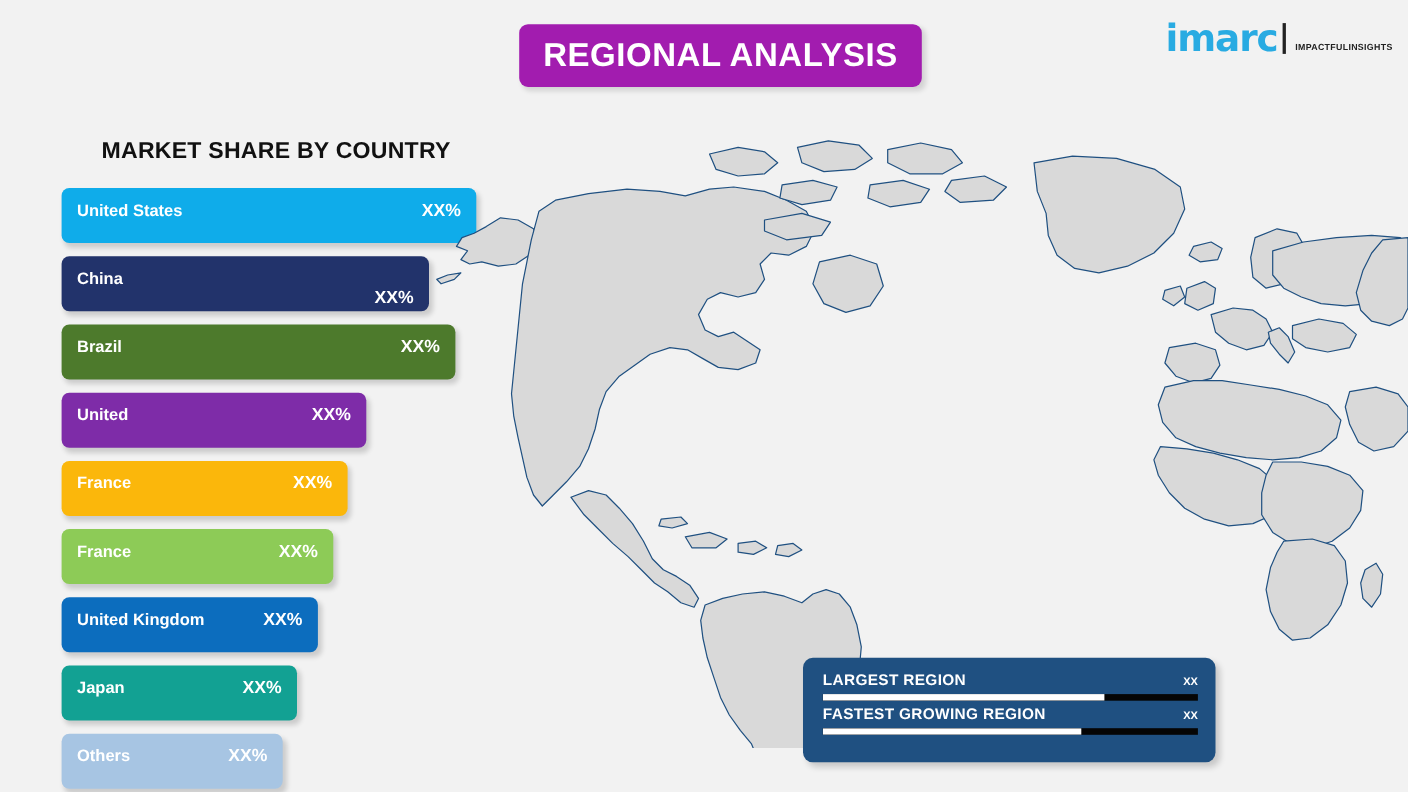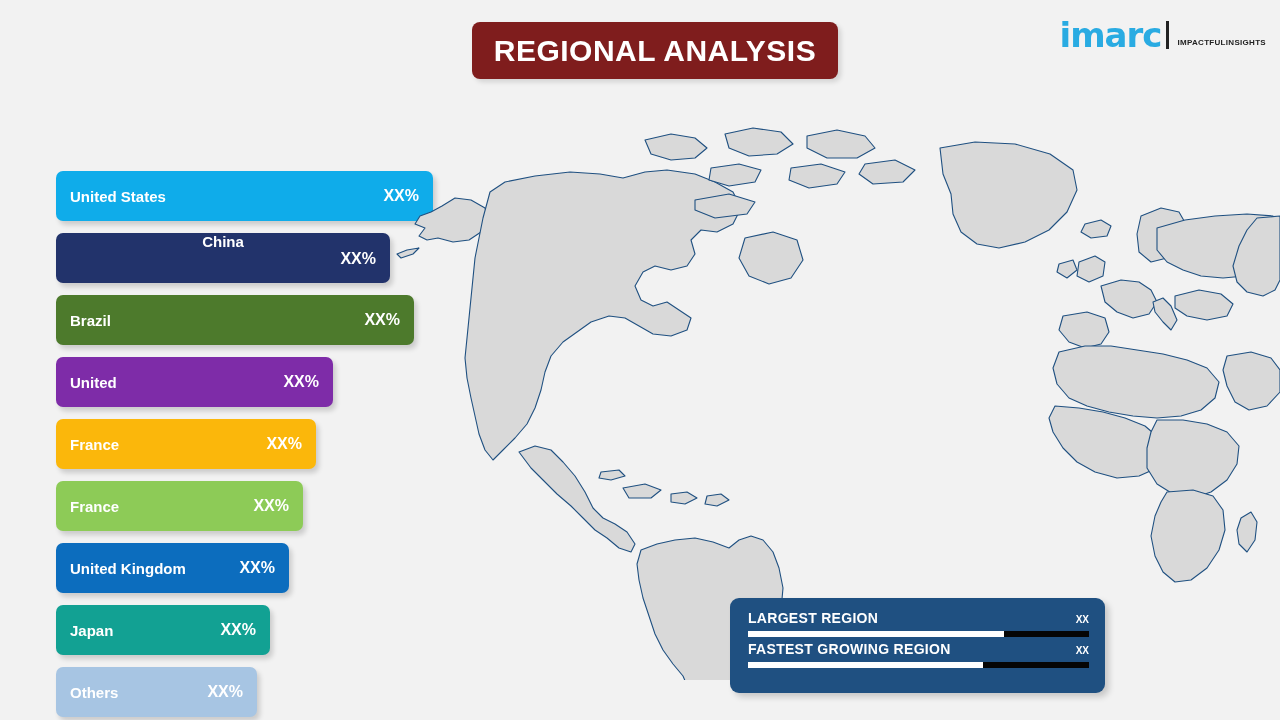--- a/index.html
+++ b/index.html
@@ -38,21 +38,21 @@
   }
   #logo .logo-tag span {
     font-size: 8px; font-weight: 700; color: #222;
     letter-spacing: 0.3px; line-height: 10px;
   }
 
   
   #title-bar {
     position: absolute; left: 472px; top: 22px;
     width: 366px; height: 57px;
-    background: #7f1d1d;
+    background: #a21caf;
     border-radius: 8px;
     display: flex; align-items: center; justify-content: center;
     box-shadow: 3px 3px 5px rgba(0,0,0,0.13);
   }
   #title-bar .title-text {
     color: #ffffff;
     font-size: 30px; font-weight: 700;
     letter-spacing: 0.5px;
     font-family: "Liberation Sans", sans-serif;
   }
@@ -61,22 +61,22 @@
   #left-heading {
     position: absolute; left: 56px; top: 126px;
     width: 390px; text-align: center;
     font-size: 21px; font-weight: 700; color: #111;
     letter-spacing: 0.2px;
   }
   #bars { position: absolute; left: 56px; top: 171px; }
   .bar-row { margin-bottom: 12px; }
   .bar {
     height: 50px; border-radius: 7px;
-    display: flex; align-items: center;
-    padding: 0 14px;
+    display: flex; align-items: flex-start;
+    padding: 12px 14px;
     box-shadow: 3px 4px 5px rgba(0,0,0,0.16);
     color: #fff;
   }
   .bar .bar-label {
     font-size: 15px; font-weight: 700;
     white-space: nowrap;
     flex: 0 0 auto;
   }
   .bar .bar-value {
     font-size: 16px; font-weight: 700;
@@ -132,20 +132,21 @@
     <div class="logo-tag">
       <span>IMPACTFUL</span>
       <span>INSIGHTS</span>
     </div>
   </div>
 
   <div id="title-bar">
     <div class="title-text">REGIONAL ANALYSIS</div>
   </div>
 
+  <div id="left-heading">MARKET SHARE BY COUNTRY</div>
 
   <div id="bars">
       <div class="bar-row">
         <div class="bar" style="width: 377px; background: rgb(15, 172, 234);">
           <span class="bar-label">United States</span>
           <span class="bar-value">XX%</span>
         </div>
       </div>
       <div class="bar-row">
         <div class="bar" style="width: 334px; background: rgb(34, 51, 107); flex-direction: column;">

